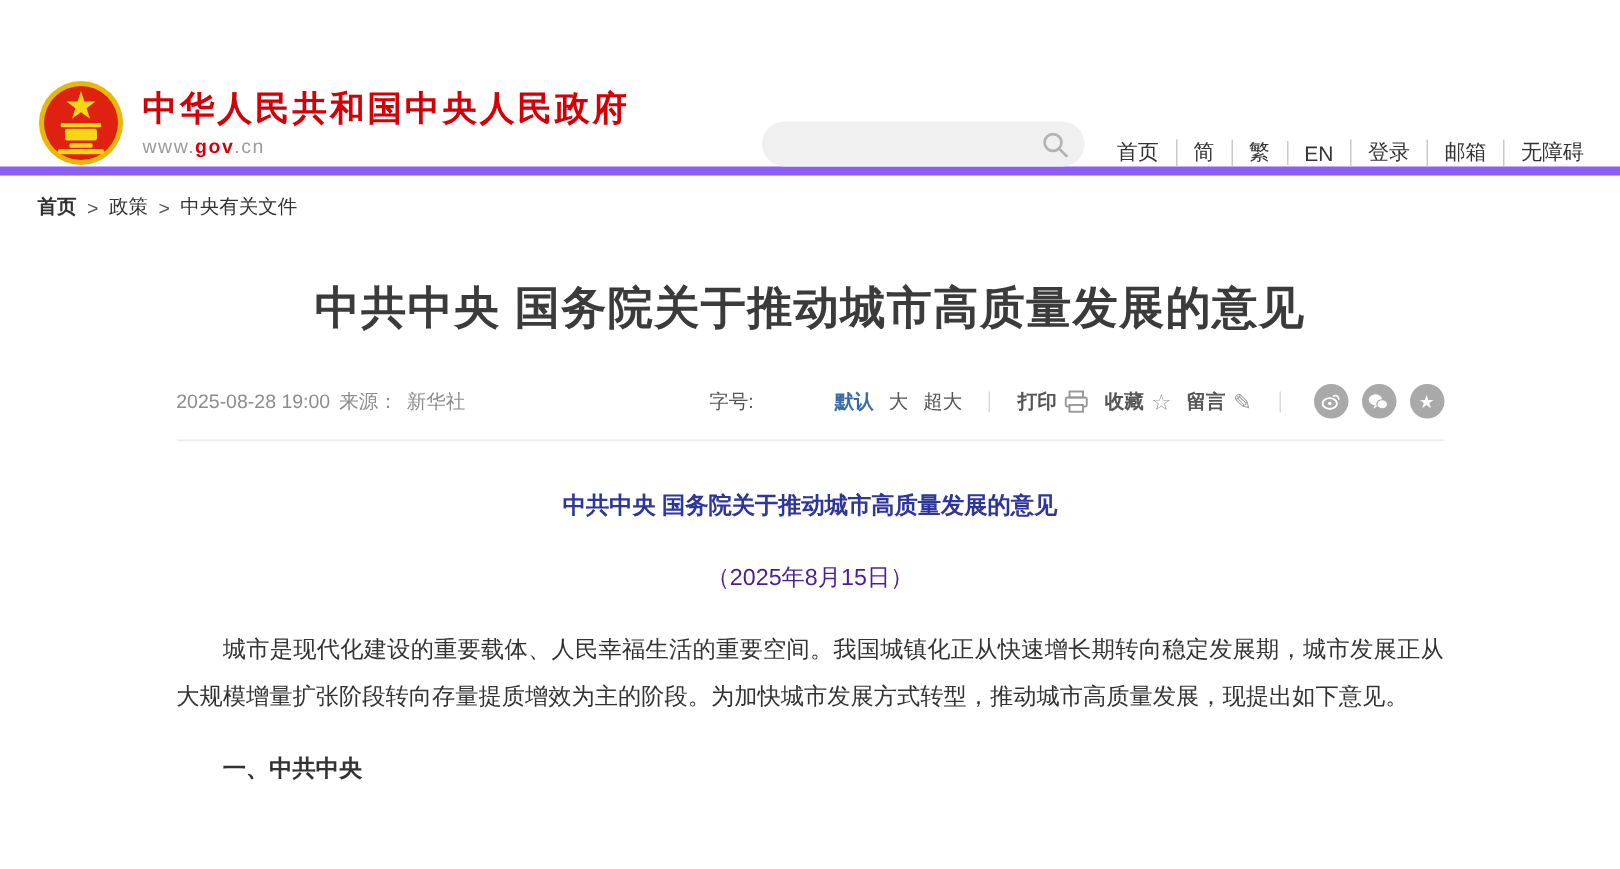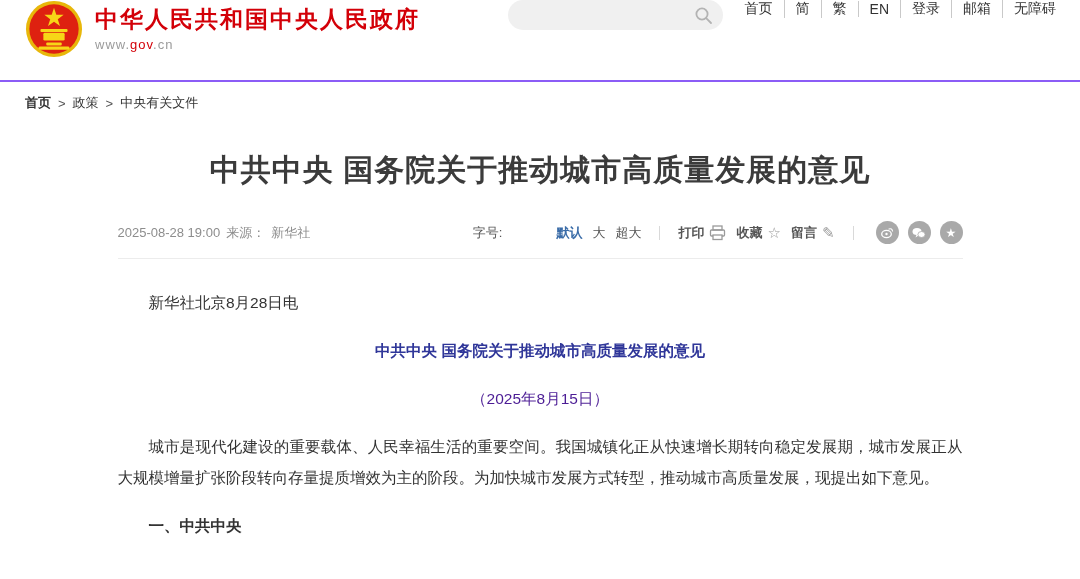--- a/index.html
+++ b/index.html
@@ -5,32 +5,32 @@
   * { margin:0; padding:0; box-sizing:border-box; }
   html,body { background:#fff; }
   body {
     width:1080px; height:579px; overflow:hidden; position:relative;
     font-family:"Liberation Sans","DejaVu Sans",sans-serif;
     color:#333;
   }
 
   
   .site-header {
-    height:82px; background:#fff;
-    border-bottom:2px solid #8b5cf6;
-    display:flex; align-items:flex-start;
+    height:117px; background:#fff;
+    border-bottom:6px solid #8b5cf6;
+    display:flex; align-items:flex-end;
     padding:0 24px 0 25px;
   }
   .brand { display:flex; align-items:center; }
   .emblem { width:58px; height:58px; margin-right:12px; flex:0 0 auto; }
   .brand-text .site-title {
     color:#d30008; font-size:23px; font-weight:700; letter-spacing:2px; line-height:1.2;
   }
   .brand-text .site-url { font-size:13px; color:#9b9b9b; margin-top:4px; letter-spacing:1px; }
-  .brand-text .site-url .gov { color:#d30008; font-weight:400; }
+  .brand-text .site-url .gov { color:#d30008; font-weight:700; }
 
   .header-spacer { flex:1; }
 
   .search-box {
     width:215px; height:30px; background:#f0f0f0; border-radius:15px;
     display:flex; align-items:center; padding:0 10px 0 14px; margin-right:22px;
   }
   .search-box input {
     flex:1; border:none; outline:none; background:transparent;
     font-size:13px; color:#333; min-width:0;
@@ -179,20 +179,19 @@
             <ellipse cx="9.5" cy="7.5" rx="3.6" ry="3" fill="#fff" stroke="#a9a9a9" stroke-width="0.8"></ellipse>
             <path d="M3.5 10.5 L4.5 7.8 L6.5 8.6 Z" fill="#fff"></path>
           </svg>
         </span>
         <span class="circle-icon">★</span>
       </span>
     </div>
   </div>
 
   <div class="article-body">
-    <p class="p-indent">新华社北京8月28日电</p>
     <p class="doc-title">中共中央 国务院关于推动城市高质量发展的意见</p>
     <p class="doc-date">（2025年8月15日）</p>
     <p class="p-indent">城市是现代化建设的重要载体、人民幸福生活的重要空间。我国城镇化正从快速增长期转向稳定发展期，城市发展正从大规模增量扩张阶段转向存量提质增效为主的阶段。为加快城市发展方式转型，推动城市高质量发展，现提出如下意见。</p>
     <p class="section-heading">一、中共中央</p>
 
   </div>
 </div>
 
 </body></html>

